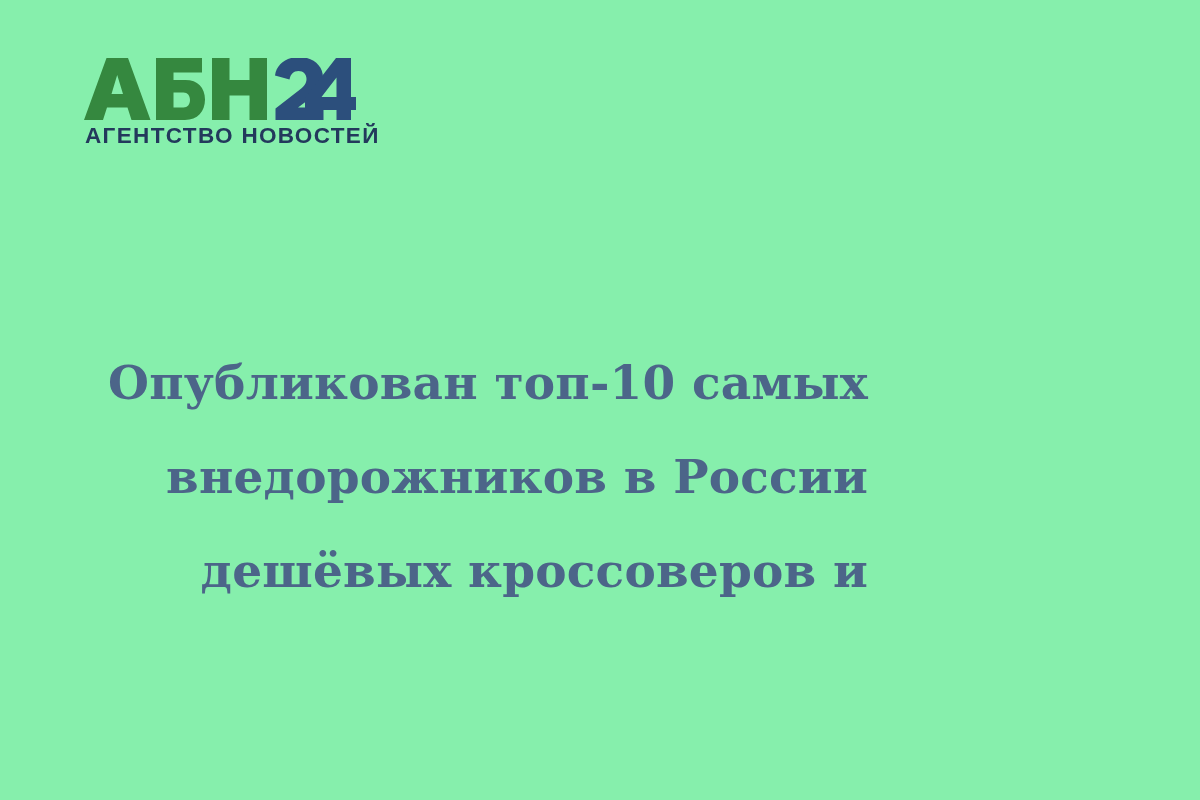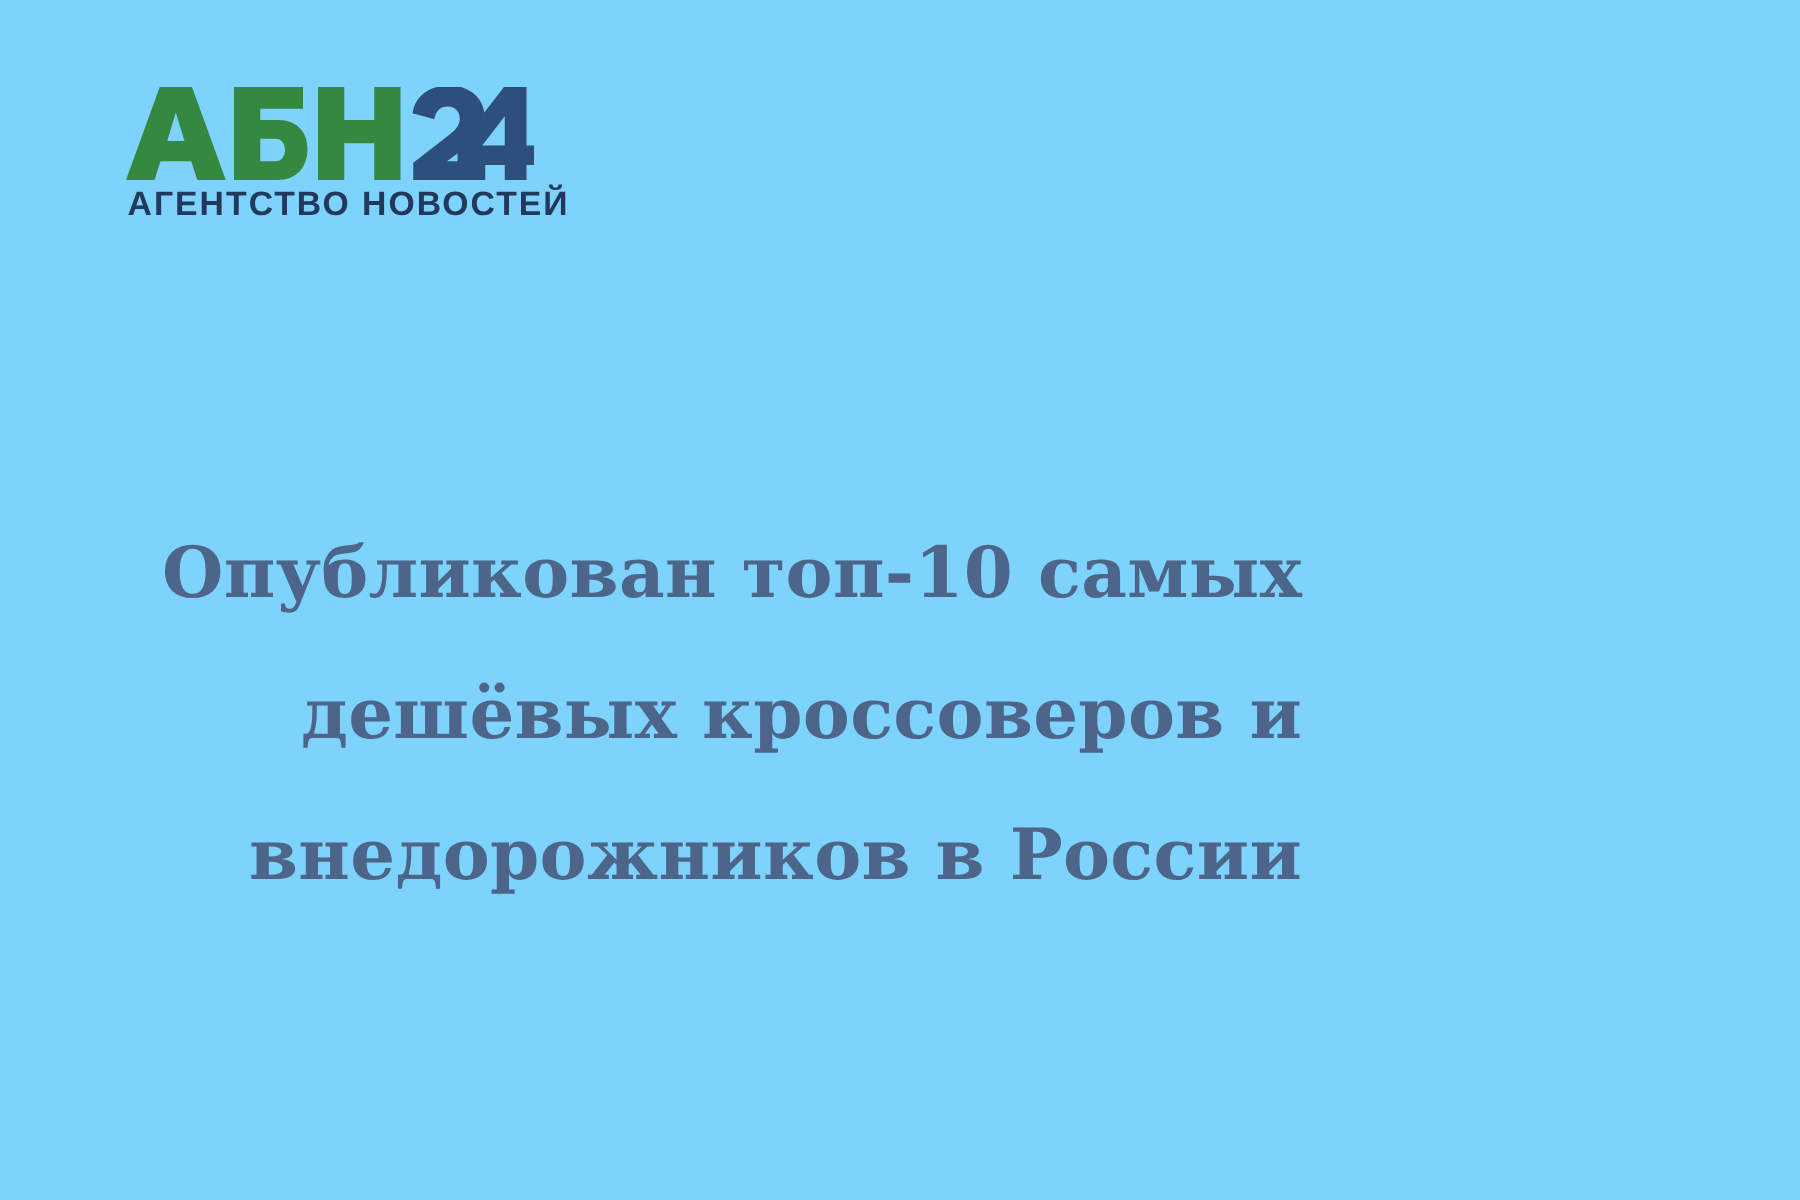--- a/index.html
+++ b/index.html
@@ -100,21 +100,21 @@
   }
 
   .headline-line {
     display: block;
     white-space: nowrap;
   }
 </style>
 </head>
 <body style="background: rgb(237, 237, 238);">
 
-<div id="canvas" style="background: #7dd3fc;">
+<div id="canvas" style="background: #86efac;">
 
   <div class="bars">
     <div class="bar bar-1"></div>
     <div class="bar bar-2"></div>
     <div class="bar bar-3"></div>
   </div>
 
   <div class="logo">
     <svg class="logo-mark" viewBox="0 0 272 62" aria-hidden="true">
 
@@ -126,17 +126,17 @@
 
       <path d="M191 17.5 C192.5 6 202.5 -1 215 -1 C229 -1 239 7.5 239 19.5 C239 27.5 234.5 34 226 40.5 L214 49.5 H239.5 V62 H191.5 V50.5 L216 31.5 C220.5 28 222.5 25 222.5 21 C222.5 16.5 219.5 13 214.5 13 C209.5 13 206.5 16 205.5 21.5 Z" fill="#2c4f7c"></path>
 
       <path d="M267 0 H252 L221 40 V52 H252.5 V62 H267 V52 H272 V39 H267 Z M252.5 39 H237.5 L252.5 19.5 Z" fill="#2c4f7c"></path>
     </svg>
     <span class="logo-sub" style="color: rgb(35, 57, 92);">АГЕНТСТВО НОВОСТЕЙ</span>
   </div>
 
   <h1 class="headline" style="color: rgb(76, 101, 137);">
     <span class="headline-line">Опубликован топ-10 самых</span>
+    <span class="headline-line">внедорожников в России</span>
     <span class="headline-line">дешёвых кроссоверов и</span>
-    <span class="headline-line">внедорожников в России</span>
   </h1>
 
 </div>
 
 </body></html>

